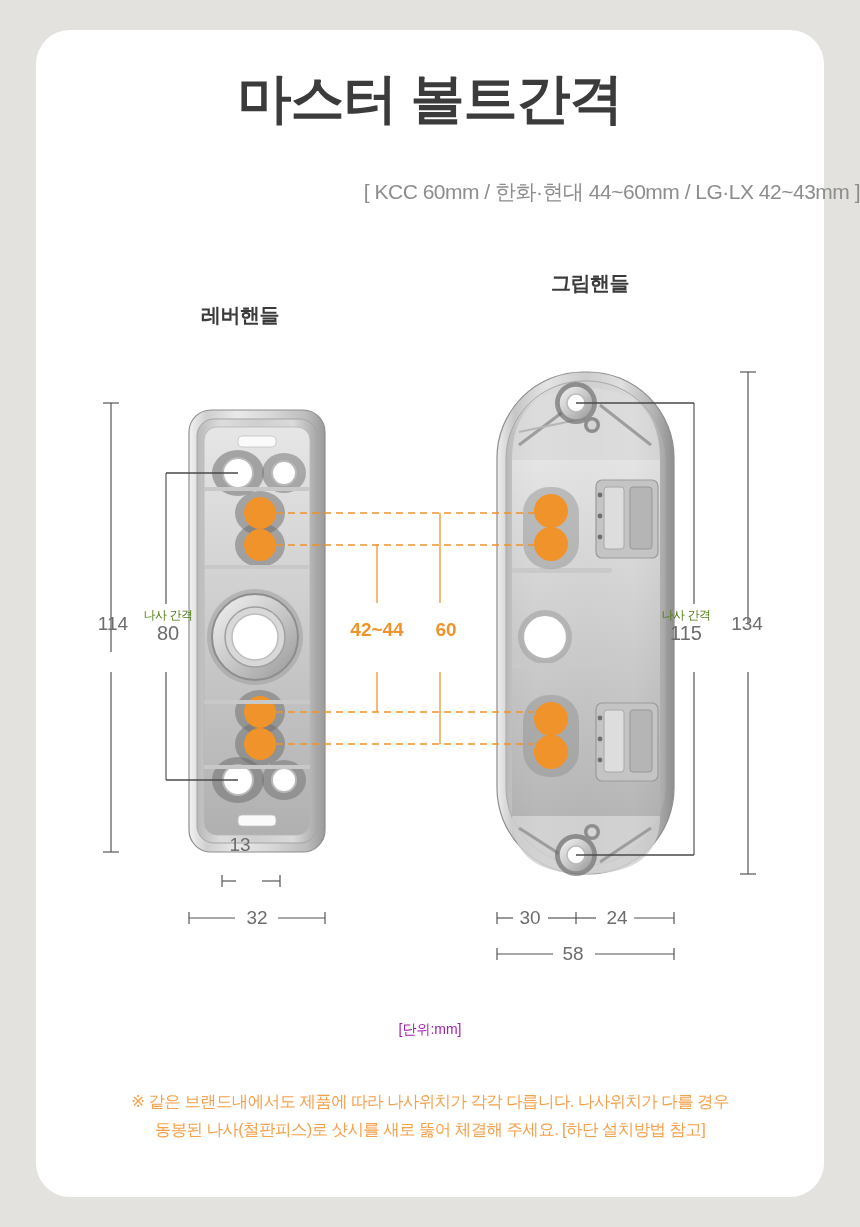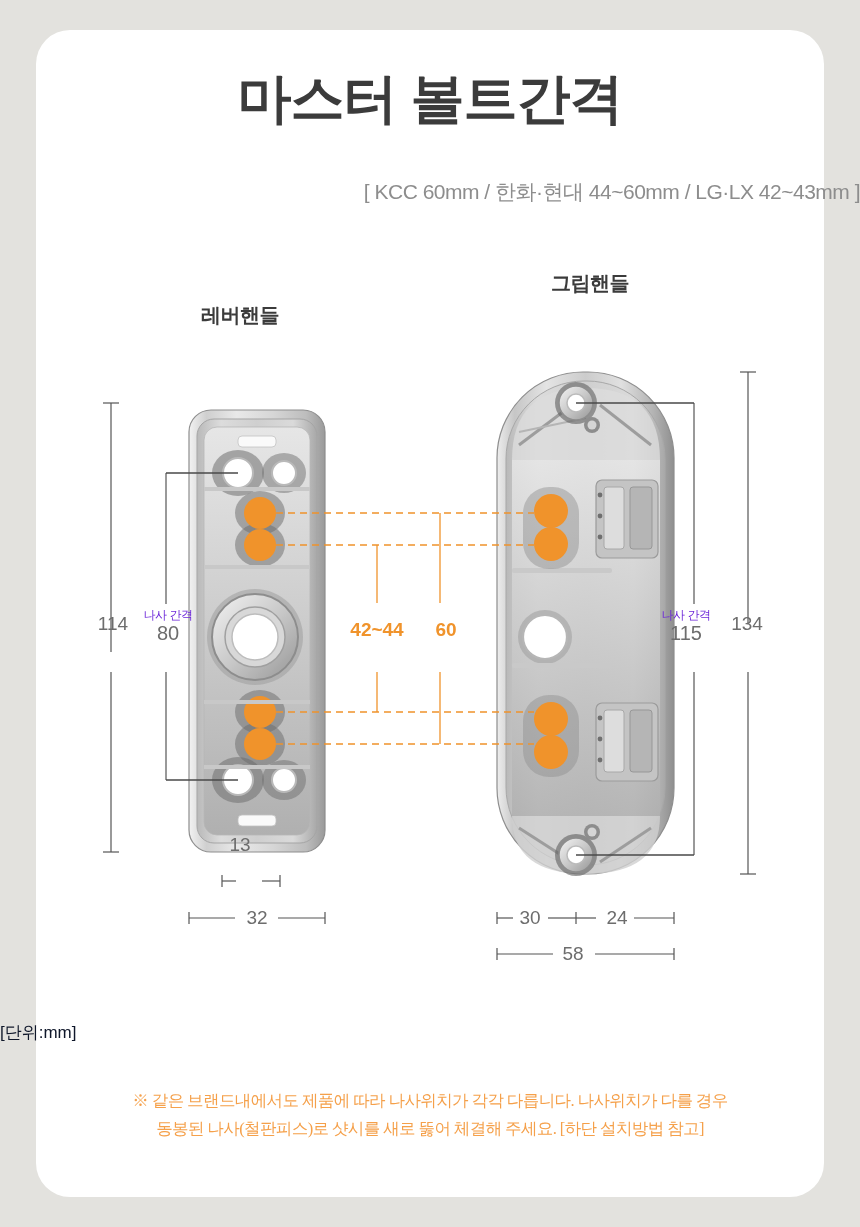--- a/index.html
+++ b/index.html
@@ -69,53 +69,52 @@
     color: #6d6d6d;
     text-align: center;
     white-space: nowrap;
   }
   .dim.orange {
     color: #f0932b;
     font-weight: bold;
     font-size: 19px;
   }
   .dim-stack { position: absolute; text-align: center; white-space: nowrap; }
-  .dim-stack .cap { font-size: 12px; color: #6d28d9; display: block; line-height: 1.05; letter-spacing:-0.5px;}
+  .dim-stack .cap { font-size: 12px; color: #4d7c0f; display: block; line-height: 1.05; letter-spacing:-0.5px;}
   .dim-stack .val { font-size: 20px; color: #6d6d6d; display: block; line-height: 1.1; }
 
   #d-114 { left: 88px;  top: 613px; width: 50px; }
   #d-80  { left: 130px; top: 609px; width: 76px; }
   #d-4244{ left: 334px; top: 619px; width: 86px; }
   #d-60  { left: 424px; top: 619px; width: 44px; }
   #d-115 { left: 648px; top: 609px; width: 76px; }
   #d-134 { left: 722px; top: 613px; width: 50px; }
   #d-13  { left: 220px; top: 834px; width: 40px; }
   #d-32  { left: 237px; top: 907px; width: 40px; }
   #d-20  { left: 510px; top: 907px; width: 40px; }
   #d-24  { left: 597px; top: 907px; width: 40px; }
   #d-44  { left: 553px; top: 943px; width: 40px; }
 
   .unit {
     position: absolute;
     left: 0; right: 0; top: 1021px;
-    text-align: left;
-    font-size: 17px;
-    color: #0f172a;
+    text-align: center;
+    font-size: 14px;
+    color: #a21caf;
   }
 
   
   .notice {
     position: absolute;
     left: 60px; right: 60px; top: 1087px;
     text-align: center;
     font-size: 16.5px;
     line-height: 1.72;
     color: #f5a04a;
     letter-spacing: -0.6px;
-    font-family: Liberation Serif, serif;
   }
   .notice .l2 { display: block; }
 </style>
 </head>
 <body>
 
 <div class="card"></div>
 
 <div class="title">마스터 볼트간격</div>
 <div class="subtitle">[ KCC 60mm / 한화·현대 44~60mm / LG·LX  42~43mm  ]</div>

